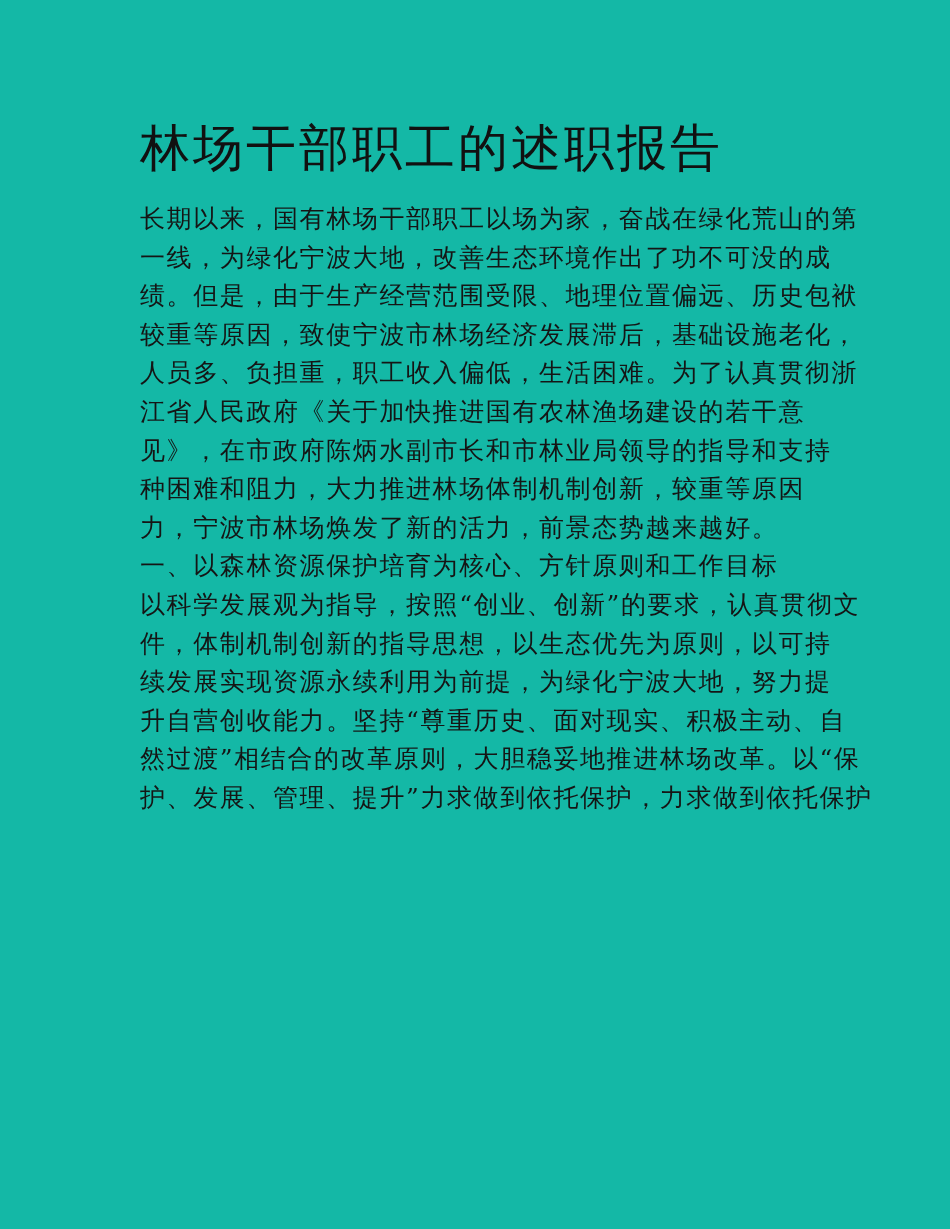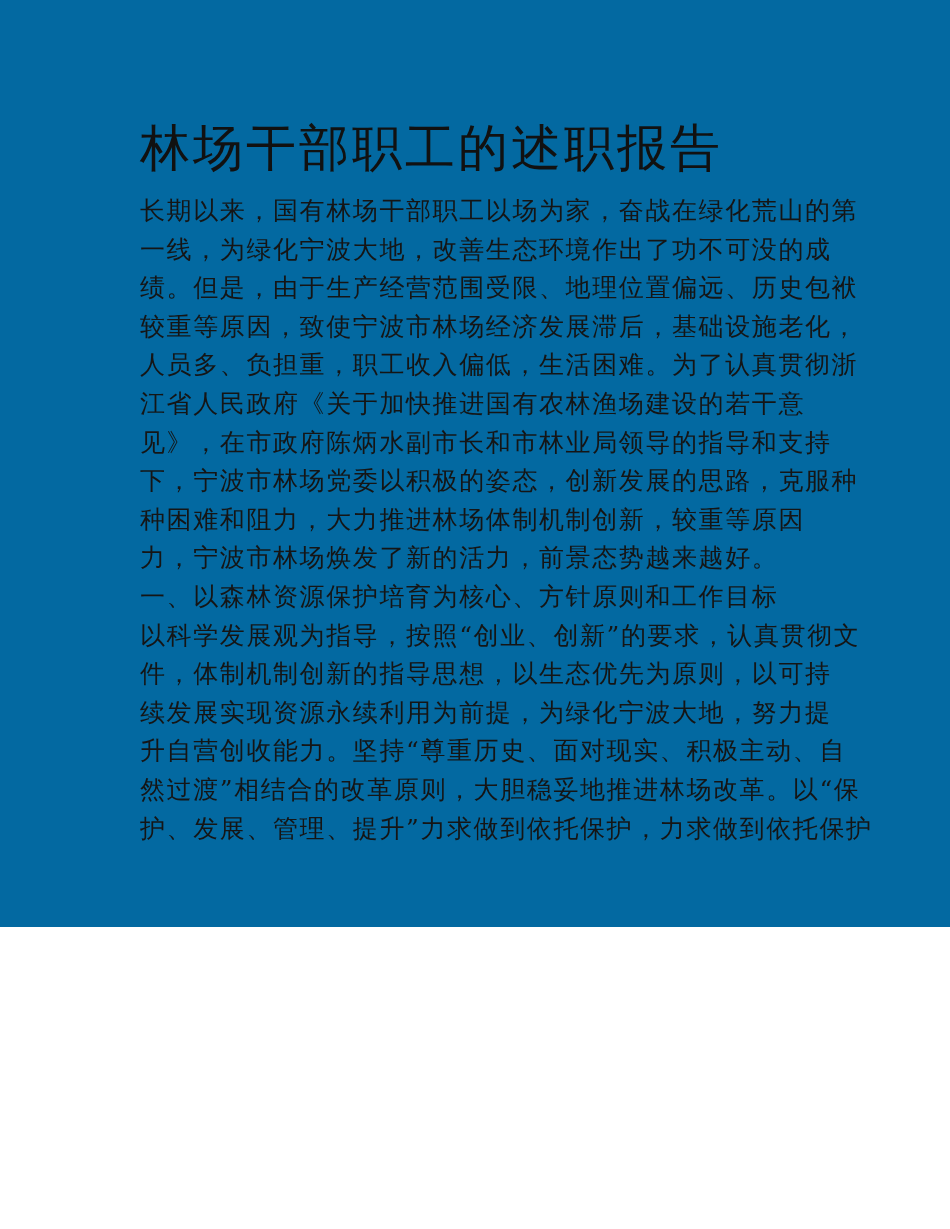--- a/index.html
+++ b/index.html
@@ -13,39 +13,39 @@
       position: relative;
       overflow: hidden;
       font-family: "DejaVu Serif", "Liberation Serif", serif;
       color: #111111;
     }
     .page {
       position: absolute;
       left: 0;
       top: 0;
       width: 950px;
-      height: 927px;
-      background: #0369a1;
+      height: 1229px;
+      background: #14b8a6;
     }
     .title {
       position: absolute;
       left: 140px;
       top: 118px;
       font-size: 50px;
       line-height: 60px;
       letter-spacing: 3px;
       white-space: nowrap;
       font-weight: normal;
       margin: 0;
       color: #111111;
     }
     .body-lines {
       position: absolute;
       left: 140px;
-      top: 192px;
+      top: 200px;
       width: 680px;
     }
     .line {
       display: block;
       height: 38.6px;
       line-height: 38.6px;
       font-size: 25px;
       letter-spacing: 1.6px;
       white-space: nowrap;
       color: #151515;
@@ -58,21 +58,20 @@
   <h1 class="title">林场干部职工的述职报告</h1>
 
   <div class="body-lines">
     <span class="line">长期以来，国有林场干部职工以场为家，奋战在绿化荒山的第</span>
     <span class="line">一线，为绿化宁波大地，改善生态环境作出了功不可没的成</span>
     <span class="line">绩。但是，由于生产经营范围受限、地理位置偏远、历史包袱</span>
     <span class="line">较重等原因，致使宁波市林场经济发展滞后，基础设施老化，</span>
     <span class="line">人员多、负担重，职工收入偏低，生活困难。为了认真贯彻浙</span>
     <span class="line">江省人民政府《关于加快推进国有农林渔场建设的若干意</span>
     <span class="line">见》，在市政府陈炳水副市长和市林业局领导的指导和支持</span>
-    <span class="line">下，宁波市林场党委以积极的姿态，创新发展的思路，克服种</span>
     <span class="line">种困难和阻力，大力推进林场体制机制创新，较重等原因</span>
     <span class="line">力，宁波市林场焕发了新的活力，前景态势越来越好。</span>
     <span class="line">一、以森林资源保护培育为核心、方针原则和工作目标</span>
     <span class="line">以科学发展观为指导，按照“创业、创新”的要求，认真贯彻文</span>
     <span class="line">件，体制机制创新的指导思想，以生态优先为原则，以可持</span>
     <span class="line">续发展实现资源永续利用为前提，为绿化宁波大地，努力提</span>
     <span class="line">升自营创收能力。坚持“尊重历史、面对现实、积极主动、自</span>
     <span class="line">然过渡”相结合的改革原则，大胆稳妥地推进林场改革。以“保</span>
     <span class="line">护、发展、管理、提升”力求做到依托保护，力求做到依托保护</span>
   </div>

